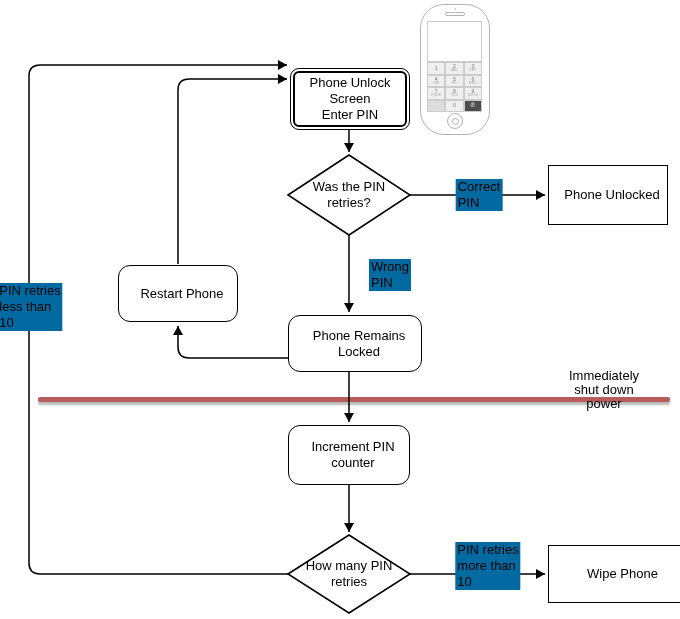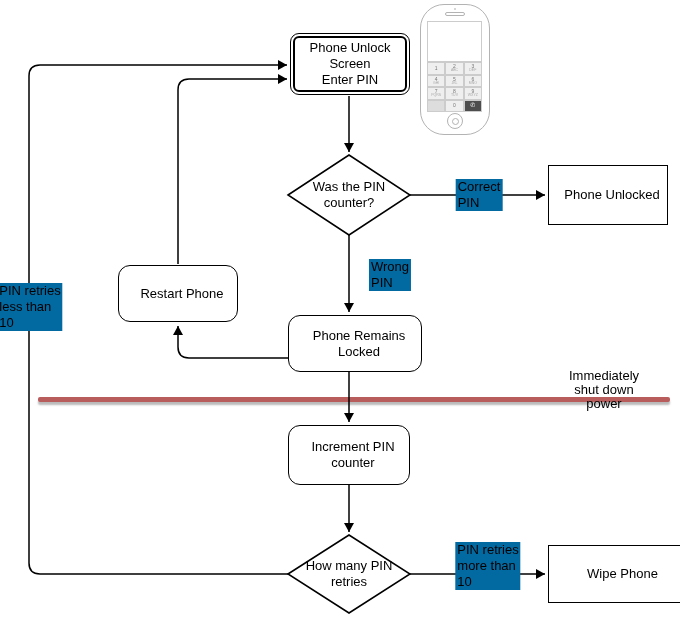--- a/index.html
+++ b/index.html
@@ -10,21 +10,21 @@
   #wires{position:absolute;left:0;top:0;z-index:2;}
   .node{
     position:absolute;display:flex;align-items:center;justify-content:center;
     text-align:center;font-size:13px;line-height:16px;white-space:pre-line;
     background:#fff;box-sizing:border-box;z-index:3;padding-left:8px;
   }
   .rounded{border:1.5px solid #000;border-radius:12px;}
   .rect{border:1.5px solid #000;}
   .dbl-outer{
     position:absolute;border:1px solid #000;border-radius:9px;padding:2px;
-    box-sizing:border-box;background:#fff;z-index:3;
+    box-sizing:border-box;background:#fff;z-index:3;margin-top:35px;
   }
   .dbl-inner{
     width:100%;height:100%;border:2px solid #000;border-radius:6px;
     display:flex;align-items:center;justify-content:center;text-align:center;
     font-size:13px;line-height:16px;white-space:pre-line;box-sizing:border-box;
   }
   .diamond-label{
     position:absolute;width:120px;text-align:center;font-size:13px;line-height:16px;
     white-space:pre-line;z-index:3;pointer-events:none;
   }
@@ -121,21 +121,21 @@
 
   <div class="node rounded" style="left:288px;top:315px;width:134px;height:57px;">Phone Remains
 Locked</div>
 
   <div class="node rounded" style="left:288px;top:425px;width:122px;height:60px;">Increment PIN
 counter</div>
 
   <div class="node rect" style="left:548px;top:545px;width:141px;height:58px;">Wipe Phone</div>
 
   <div class="diamond-label" style="left:289px;top:179px;">Was the PIN
-counter?</div>
+retries?</div>
   <div class="diamond-label" style="left:289px;top:558px;">How many PIN
 retries</div>
 
   <div class="edge-label" style="left:479px;top:179px;">Correct
 PIN</div>
   <div class="edge-label" style="left:349px;top:259px;margin-left:41px;">Wrong
 PIN</div>
   <div class="edge-label" style="left:488px;top:542px;">PIN retries
 more than
 10</div>

